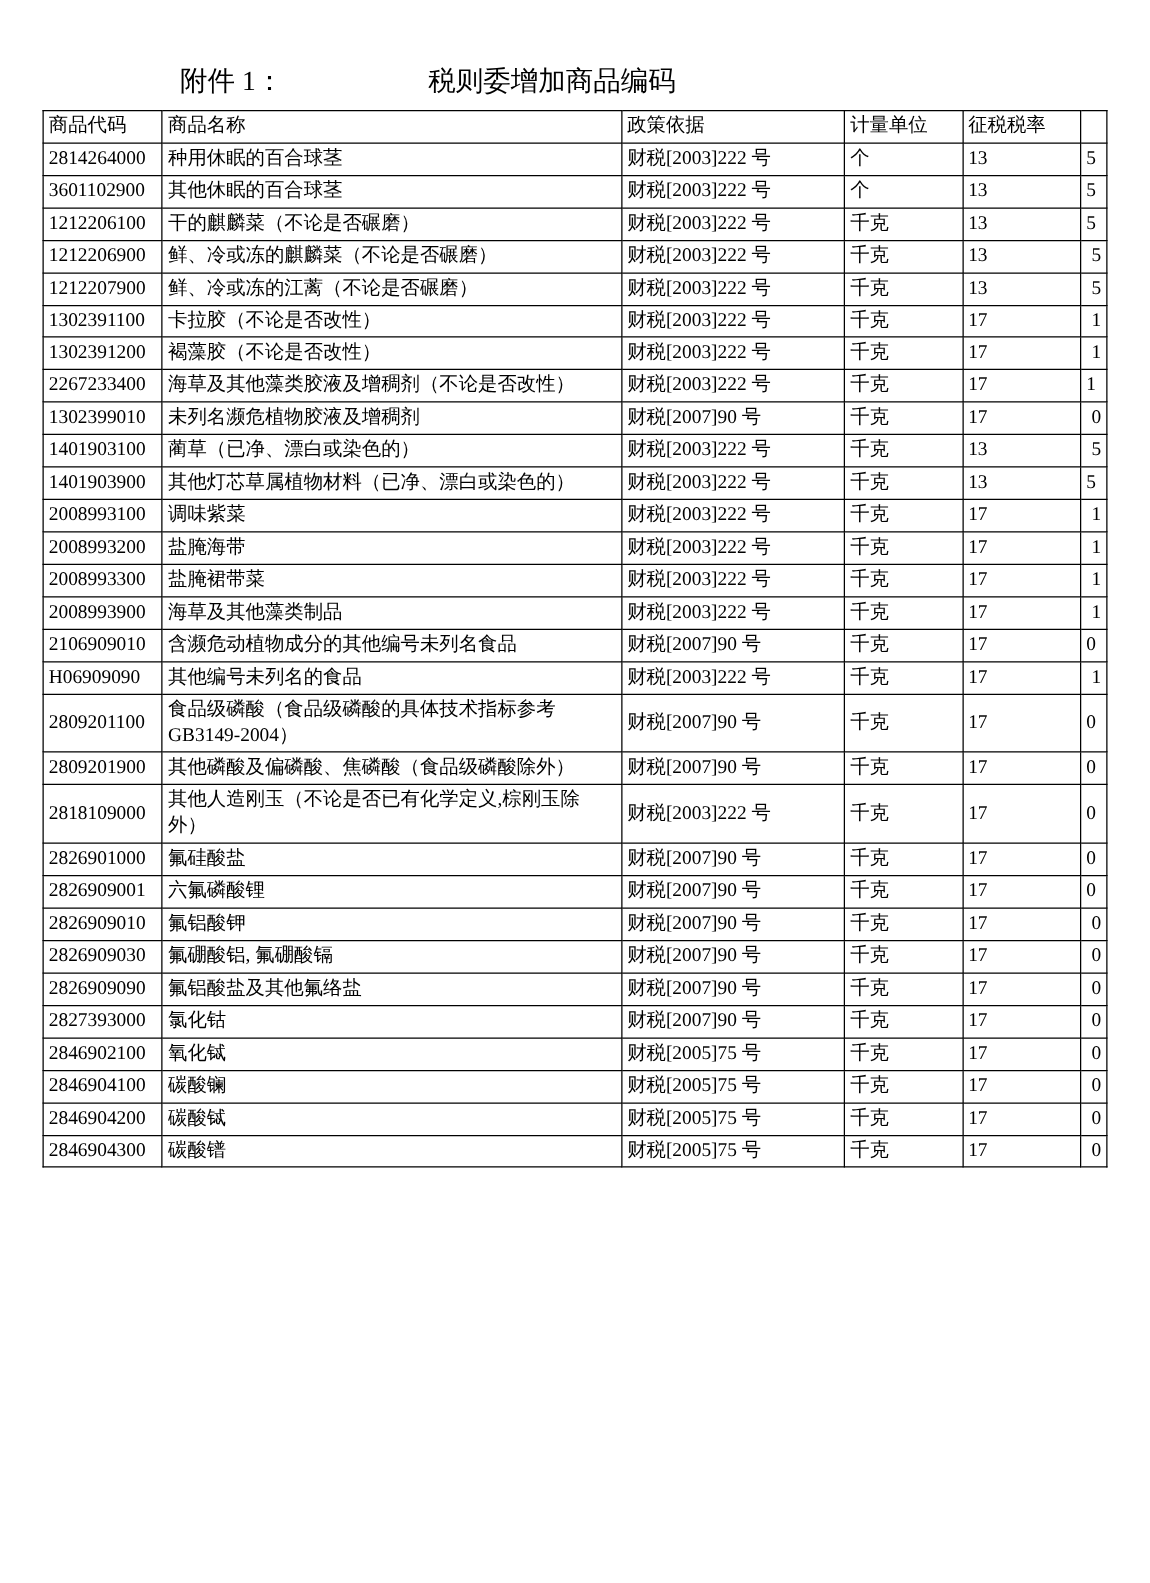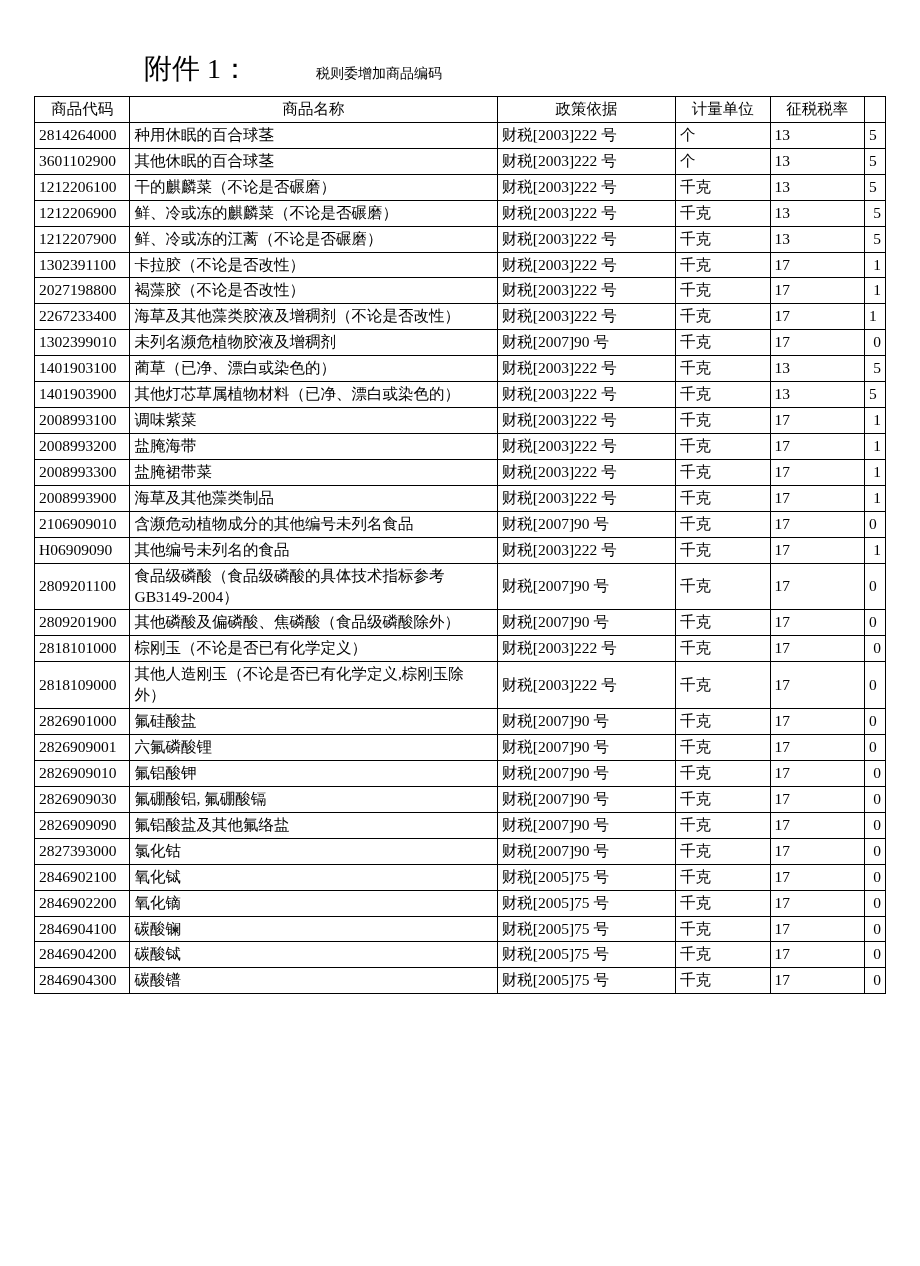--- a/index.html
+++ b/index.html
@@ -11,42 +11,41 @@
       padding: 50px 34px;
       width: 920px;
     }
     .heading-row {
       display: flex;
       align-items: baseline;
       margin-bottom: 8px;
       padding-left: 110px;
     }
     .attachment {
-      font-size: 28px;
-      margin-right: 67px;
+      font-size: 22px;
+      margin-right: 116px;
     }
     .title {
-      font-size: 14px;
+      font-size: 22px;
     }
     table {
       border-collapse: collapse;
       width: 100%;
       table-layout: fixed;
     }
     th, td {
       border: 1px solid #000;
       padding: 2px 4px;
       font-size: 15.5px;
       line-height: 1.35;
       vertical-align: middle;
       text-align: left;
       font-weight: normal;
     }
     th {
-      text-align: center;
     }
     col.c1 { width: 91px; }
     col.c2 { width: 350px; }
     col.c3 { width: 170px; }
     col.c4 { width: 90px; }
     col.c5 { width: 90px; }
     col.c6 { width: 20px; }
     td.num-right { text-align: right; }
     td.num-left { text-align: left; }
   </style>
@@ -120,21 +119,21 @@
       </tr>
       <tr>
         <td>1302391100</td>
         <td>卡拉胶（不论是否改性）</td>
         <td>财税[2003]222 号</td>
         <td>千克</td>
         <td>17</td>
         <td class="num-right">1</td>
       </tr>
       <tr>
-        <td>2027198800</td>
+        <td>1302391200</td>
         <td>褐藻胶（不论是否改性）</td>
         <td>财税[2003]222 号</td>
         <td>千克</td>
         <td>17</td>
         <td class="num-right">1</td>
       </tr>
       <tr>
         <td>2267233400</td>
         <td>海草及其他藻类胶液及增稠剂（不论是否改性）</td>
         <td>财税[2003]222 号</td>
@@ -224,28 +223,20 @@
       </tr>
       <tr>
         <td>2809201900</td>
         <td>其他磷酸及偏磷酸、焦磷酸（食品级磷酸除外）</td>
         <td>财税[2007]90 号</td>
         <td>千克</td>
         <td>17</td>
         <td class="num-left">0</td>
       </tr>
       <tr>
-        <td>2818101000</td>
-        <td>棕刚玉（不论是否已有化学定义）</td>
-        <td>财税[2003]222 号</td>
-        <td>千克</td>
-        <td>17</td>
-        <td class="num-right">0</td>
-      </tr>
-      <tr>
         <td>2818109000</td>
         <td>其他人造刚玉（不论是否已有化学定义,棕刚玉除外）</td>
         <td>财税[2003]222 号</td>
         <td>千克</td>
         <td>17</td>
         <td class="num-left">0</td>
       </tr>
       <tr>
         <td>2826901000</td>
         <td>氟硅酸盐</td>
@@ -290,28 +281,20 @@
         <td>2827393000</td>
         <td>氯化钴</td>
         <td>财税[2007]90 号</td>
         <td>千克</td>
         <td>17</td>
         <td class="num-right">0</td>
       </tr>
       <tr>
         <td>2846902100</td>
         <td>氧化铽</td>
-        <td>财税[2005]75 号</td>
-        <td>千克</td>
-        <td>17</td>
-        <td class="num-right">0</td>
-      </tr>
-      <tr>
-        <td>2846902200</td>
-        <td>氧化镝</td>
         <td>财税[2005]75 号</td>
         <td>千克</td>
         <td>17</td>
         <td class="num-right">0</td>
       </tr>
       <tr>
         <td>2846904100</td>
         <td>碳酸镧</td>
         <td>财税[2005]75 号</td>
         <td>千克</td>

